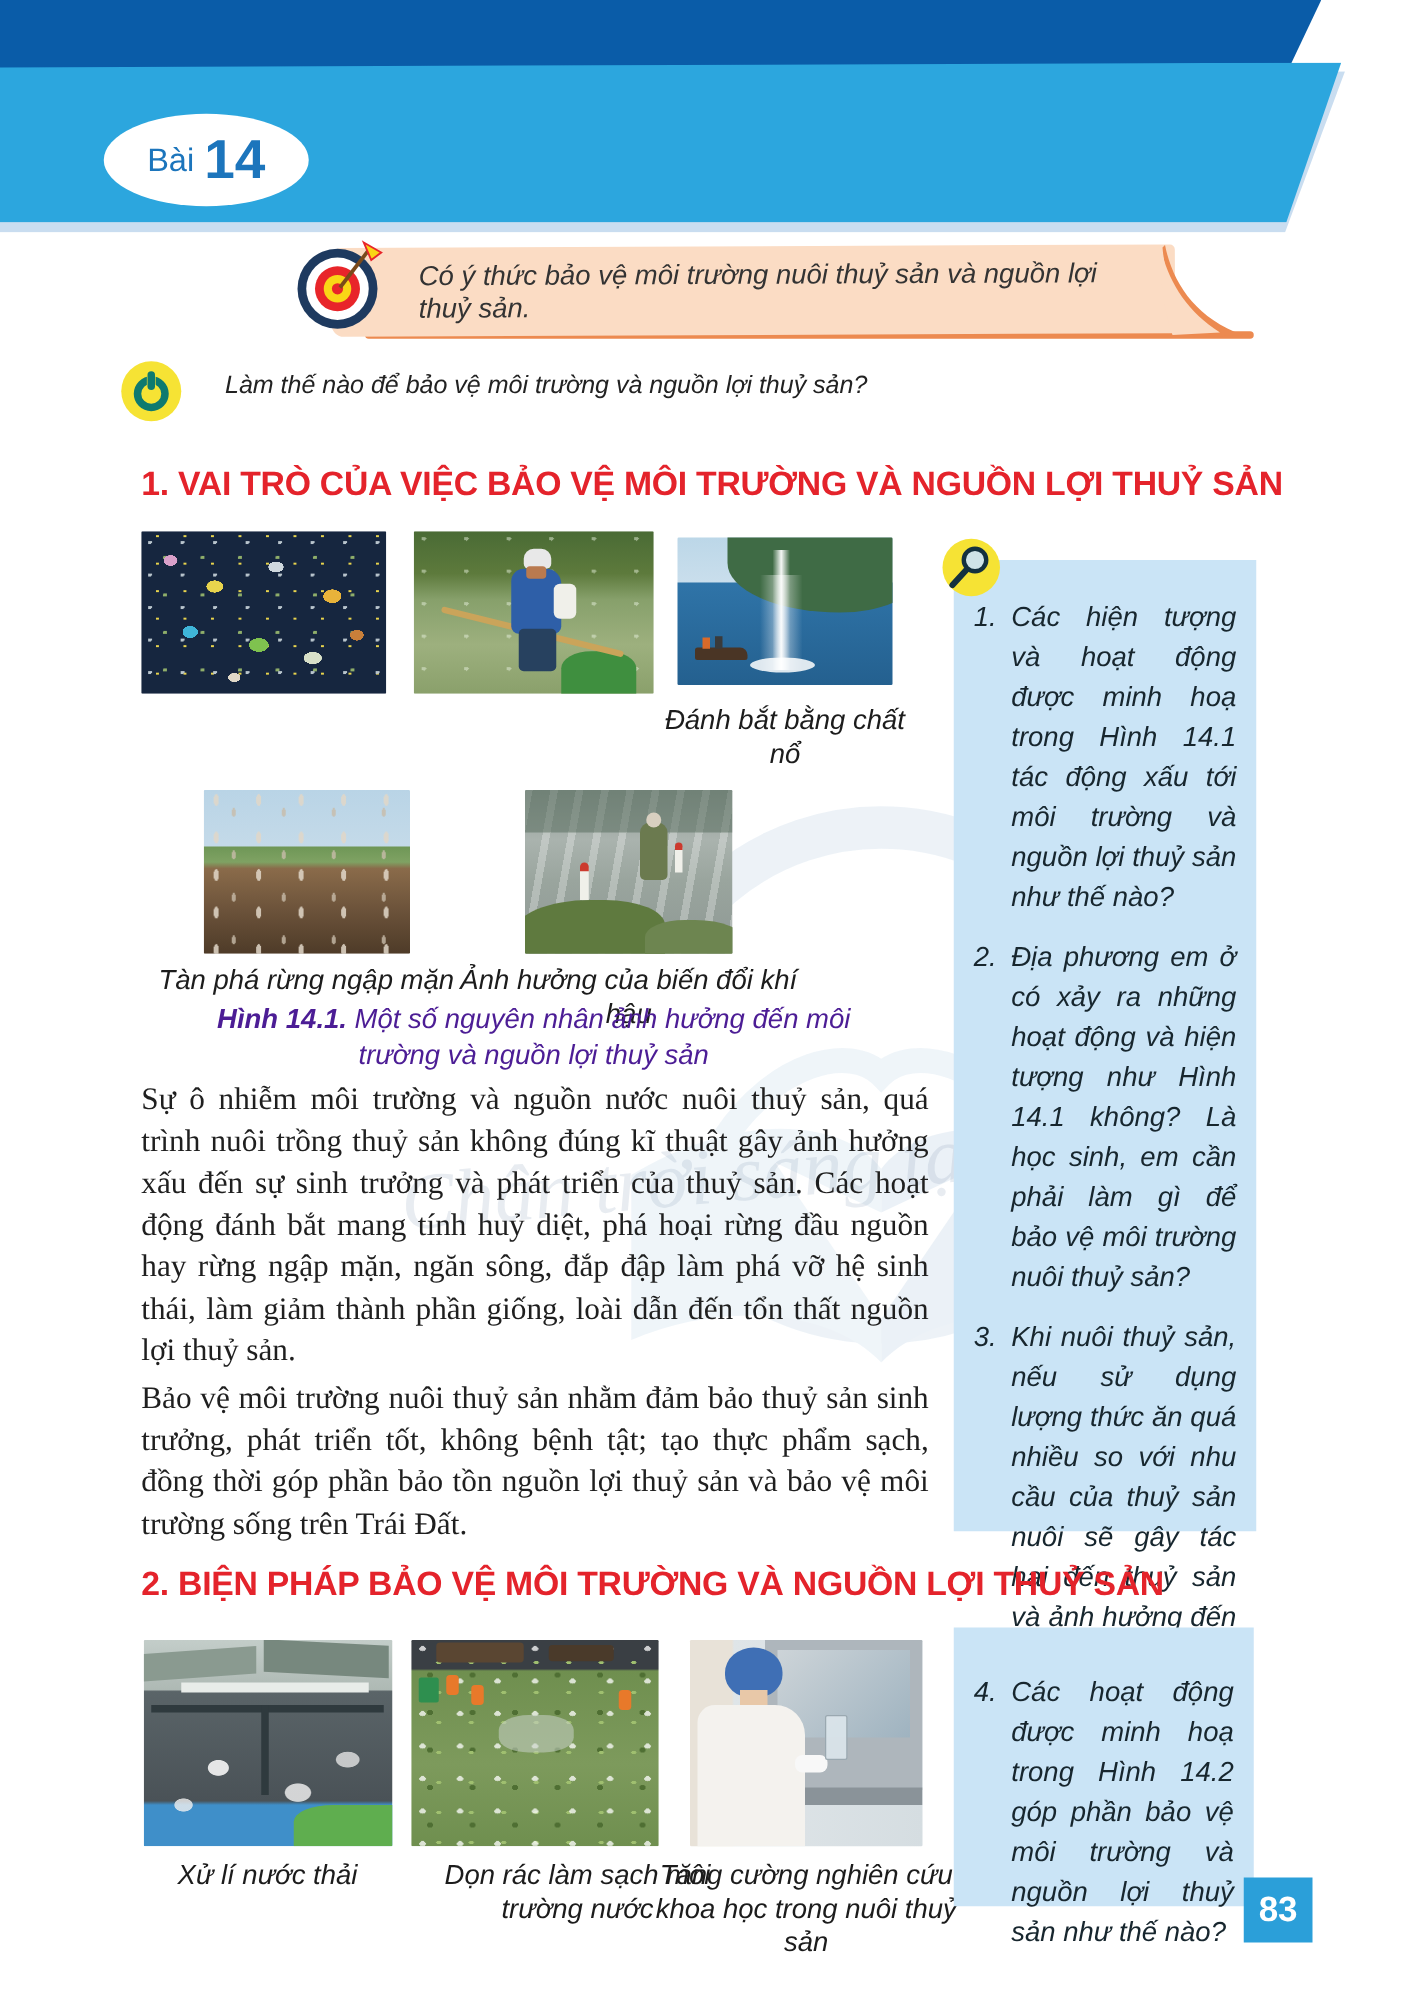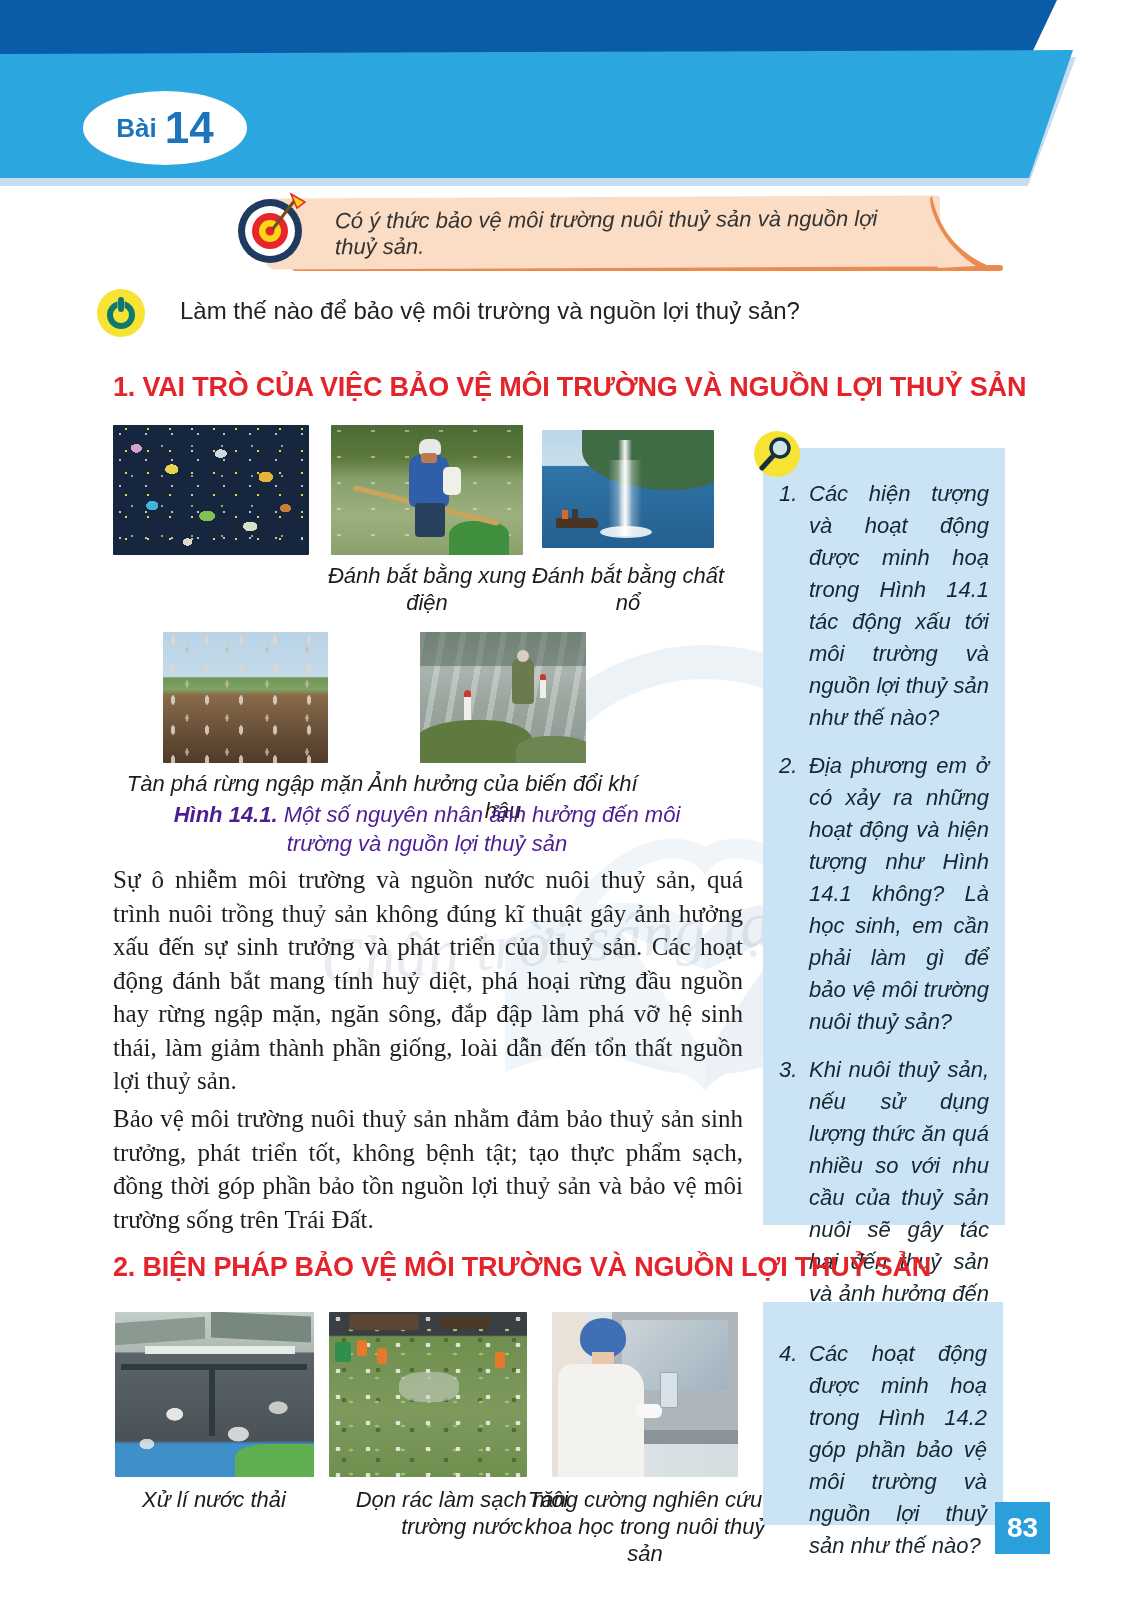--- a/index.html
+++ b/index.html
@@ -9,37 +9,37 @@
 
   
   .band-dark{left:0;top:0;width:1140px;height:57px;background:#0A5CA8;
              clip-path:polygon(0 0,1057px 0,1030px 100%,0 100%);}
   .band-pale{left:0;top:57px;width:1140px;height:129px;background:#C9DDF0;
              clip-path:polygon(0 0,1076px 0,1028px 100%,0 100%);}
   .band-light{left:0;top:50px;width:1140px;height:128px;background:#2CA6DE;
              clip-path:polygon(0 4px,1073px 0,1029px 100%,0 100%);}
   .lesson-badge{left:83px;top:91px;width:164px;height:74px;background:#ffffff;border-radius:50%;
              display:flex;align-items:center;justify-content:center;gap:8px;color:#1C75BC;}
-  .lesson-badge .lab{font-size:26px;font-weight:bold;}
+  .lesson-badge .lab{font-size:26px;font-weight:normal;}
   .lesson-badge .num{font-size:44px;font-weight:bold;line-height:44px;}
   .page-title{left:300px;top:57px;width:520px;text-align:center;color:#ffffff;
              font-weight:bold;font-size:37px;line-height:45px;letter-spacing:.5px;}
 
   
   .goal-underbar{left:292px;top:265px;width:711px;height:6px;background:#EC8A50;border-radius:3px;}
   .goal-box{left:265px;top:197px;width:675px;height:71px;background:#FBDCC4;
             border-radius:8px 4px 0 10px;transform:rotate(-.25deg);
             display:flex;align-items:center;justify-content:center;}
   .goal-text{font-style:italic;font-size:22px;color:#333333;padding:0 18px 0 70px;}
   .goal-fold{left:928px;top:196px;}
   .target-icon{left:233px;top:190px;}
 
   
   .power-icon{left:96px;top:288px;}
-  .opening-q{left:180px;top:297px;width:660px;font-size:24px;color:#222;}
+  .opening-q{left:180px;top:297px;width:660px;font-style:italic;font-size:20px;color:#222;}
 
   
   .sec-head{color:#E4232B;font-weight:bold;font-size:27px;letter-spacing:-.2px;white-space:nowrap;}
   .sec1-head{left:113px;top:372px;}
   .sec2-head{left:113px;top:1252px;}
 
   
   .photo{position:absolute;overflow:hidden;border-radius:1px;}
   .photo div{position:absolute;}
 
@@ -154,21 +154,20 @@
        background:linear-gradient(180deg,#BCD7E8 0%,#C9DEEC 30%,#2F74A8 31%,#24608f 100%);">
     <div style="left:40px;top:-6px;width:150px;height:66px;background:#3F6B45;border-radius:0 0 40% 60%;"></div>
     <div style="left:76px;top:10px;width:14px;height:96px;background:linear-gradient(90deg,transparent,rgba(255,255,255,.95),transparent);"></div>
     <div style="left:66px;top:30px;width:34px;height:76px;background:linear-gradient(90deg,transparent,rgba(255,255,255,.55),transparent);"></div>
     <div style="left:58px;top:96px;width:52px;height:12px;background:rgba(255,255,255,.85);border-radius:50%;"></div>
     <div style="left:14px;top:88px;width:42px;height:10px;background:#4a3525;border-radius:2px 6px 2px 2px;"></div>
     <div style="left:20px;top:80px;width:6px;height:9px;background:#d86a2a;"></div>
     <div style="left:30px;top:79px;width:6px;height:10px;background:#3a3a3a;"></div>
   </div>
 
-  <div class="caption" style="left:327px;top:562px;width:200px;">Đánh bắt bằng xung điện</div>
   <div class="caption" style="left:528px;top:562px;width:200px;">Đánh bắt bằng chất nổ</div>
 
   <div class="photo" style="left:163px;top:632px;width:165px;height:131px;
        background:
         radial-gradient(4px 9px at 10px 8px,rgba(225,215,200,.85) 50%,transparent 55%),
         radial-gradient(3px 7px at 24px 18px,rgba(200,188,170,.8) 50%,transparent 55%),
         linear-gradient(180deg,#B9D4E6 0%,#C4DAE9 34%,#6F9757 35%,#7fa263 44%,#8a6b4a 48%,#6b523a 74%,#4e3b28 100%);
        background-size:34px 30px,40px 34px,auto;"></div>
   <div class="photo" style="left:420px;top:632px;width:166px;height:131px;
        background:

